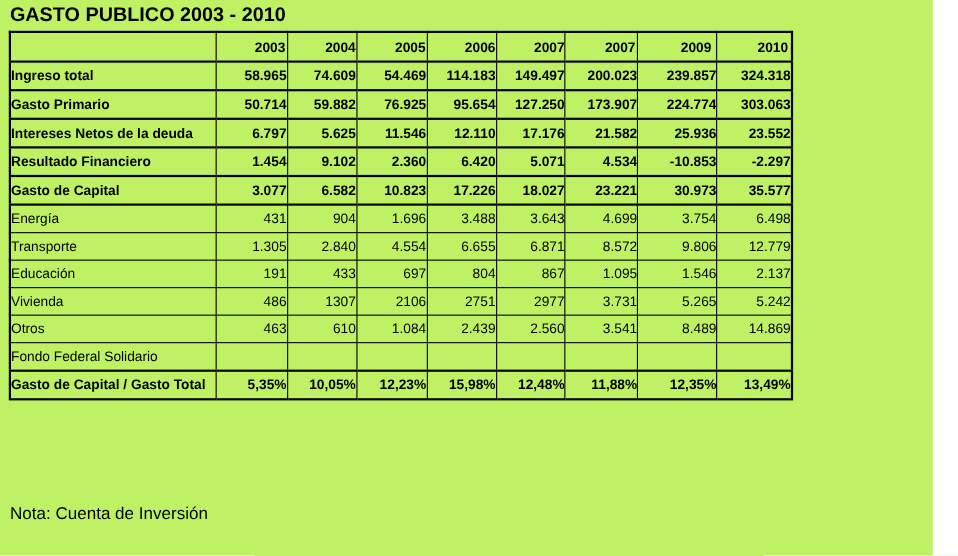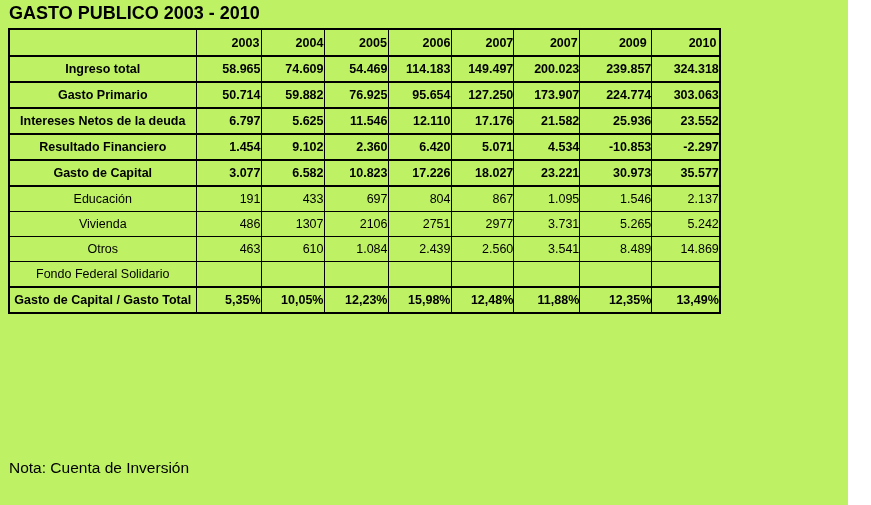--- a/index.html
+++ b/index.html
@@ -40,21 +40,21 @@
   }
   table.data-table thead th {
     height: 25px;
     font-weight: bold;
     text-align: center;
     border-bottom-width: 2px;
     vertical-align: middle;
     padding-left: 34px;
   }
   td.label-cell {
-    text-align: center;
+    text-align: left;
     padding-left: 6px;
     vertical-align: bottom;
     padding-bottom: 4px;
   }
   td.num-cell {
     text-align: right;
     padding-right: 7px;
     vertical-align: top;
     padding-top: 4px;
   }
@@ -155,20 +155,42 @@
           <td class="num-cell">3.077</td>
           <td class="num-cell">6.582</td>
           <td class="num-cell">10.823</td>
           <td class="num-cell">17.226</td>
           <td class="num-cell">18.027</td>
           <td class="num-cell">23.221</td>
           <td class="num-cell">30.973</td>
           <td class="num-cell">35.577</td>
         </tr>
         <tr class="section-detail">
+          <td class="label-cell">Energía</td>
+          <td class="num-cell">431</td>
+          <td class="num-cell">904</td>
+          <td class="num-cell">1.696</td>
+          <td class="num-cell">3.488</td>
+          <td class="num-cell">3.643</td>
+          <td class="num-cell">4.699</td>
+          <td class="num-cell">3.754</td>
+          <td class="num-cell">6.498</td>
+        </tr>
+        <tr class="section-detail">
+          <td class="label-cell">Transporte</td>
+          <td class="num-cell">1.305</td>
+          <td class="num-cell">2.840</td>
+          <td class="num-cell">4.554</td>
+          <td class="num-cell">6.655</td>
+          <td class="num-cell">6.871</td>
+          <td class="num-cell">8.572</td>
+          <td class="num-cell">9.806</td>
+          <td class="num-cell">12.779</td>
+        </tr>
+        <tr class="section-detail">
           <td class="label-cell">Educación</td>
           <td class="num-cell">191</td>
           <td class="num-cell">433</td>
           <td class="num-cell">697</td>
           <td class="num-cell">804</td>
           <td class="num-cell">867</td>
           <td class="num-cell">1.095</td>
           <td class="num-cell">1.546</td>
           <td class="num-cell">2.137</td>
         </tr>

